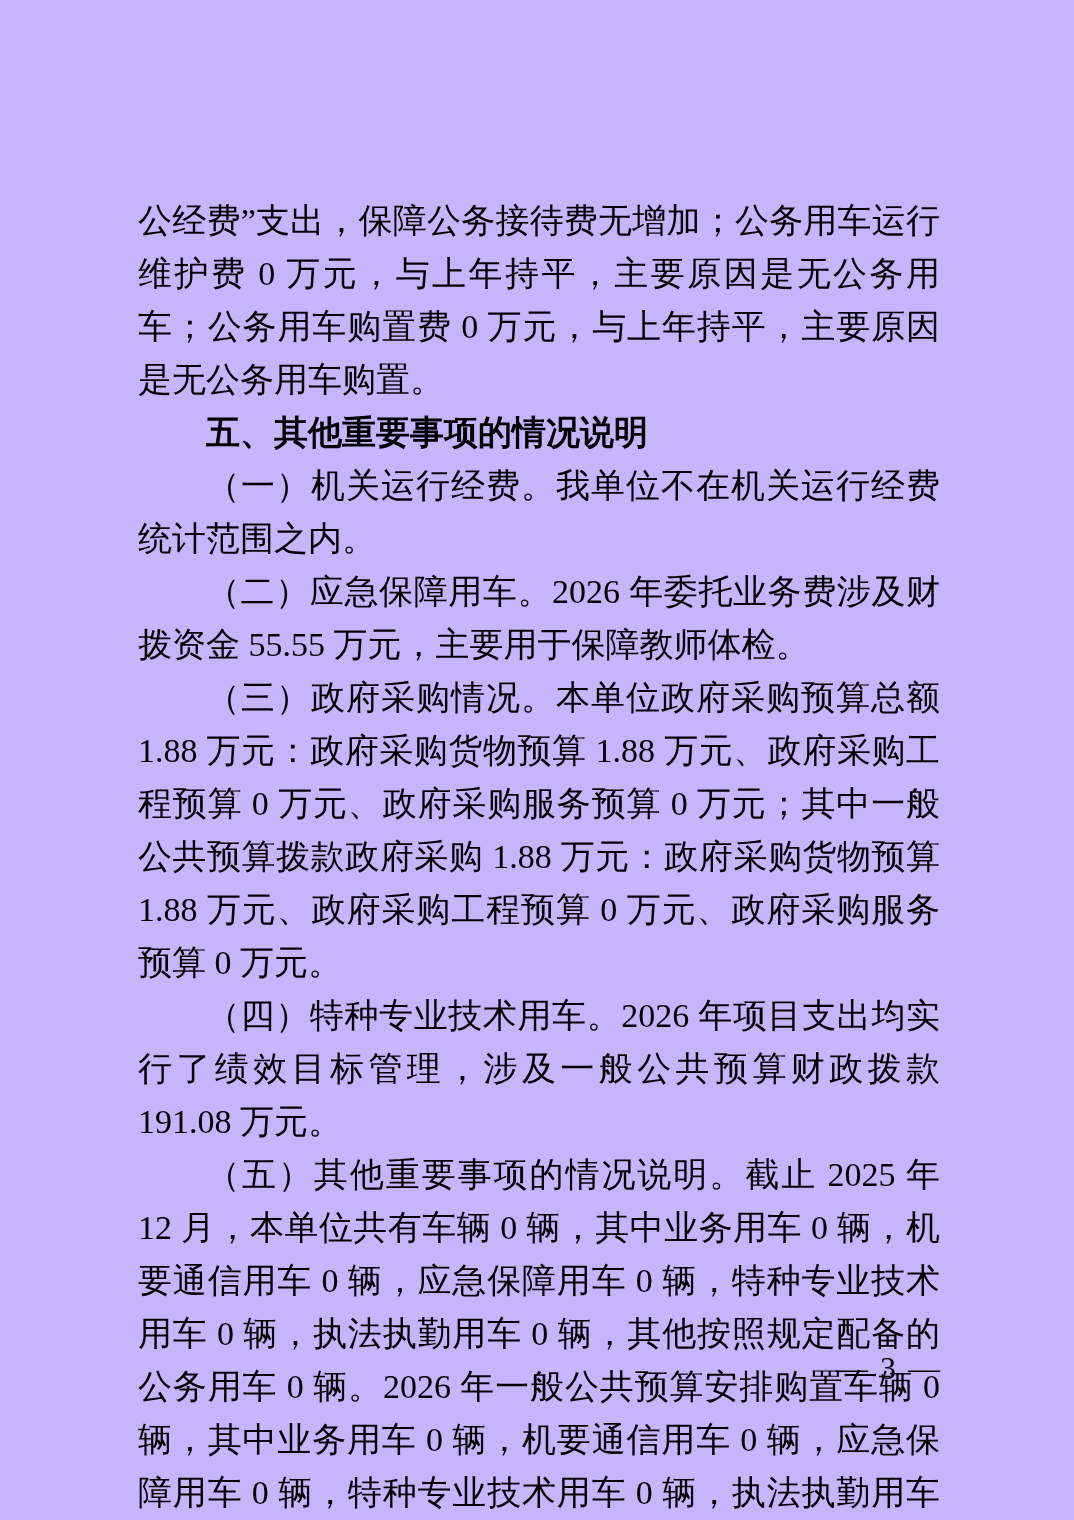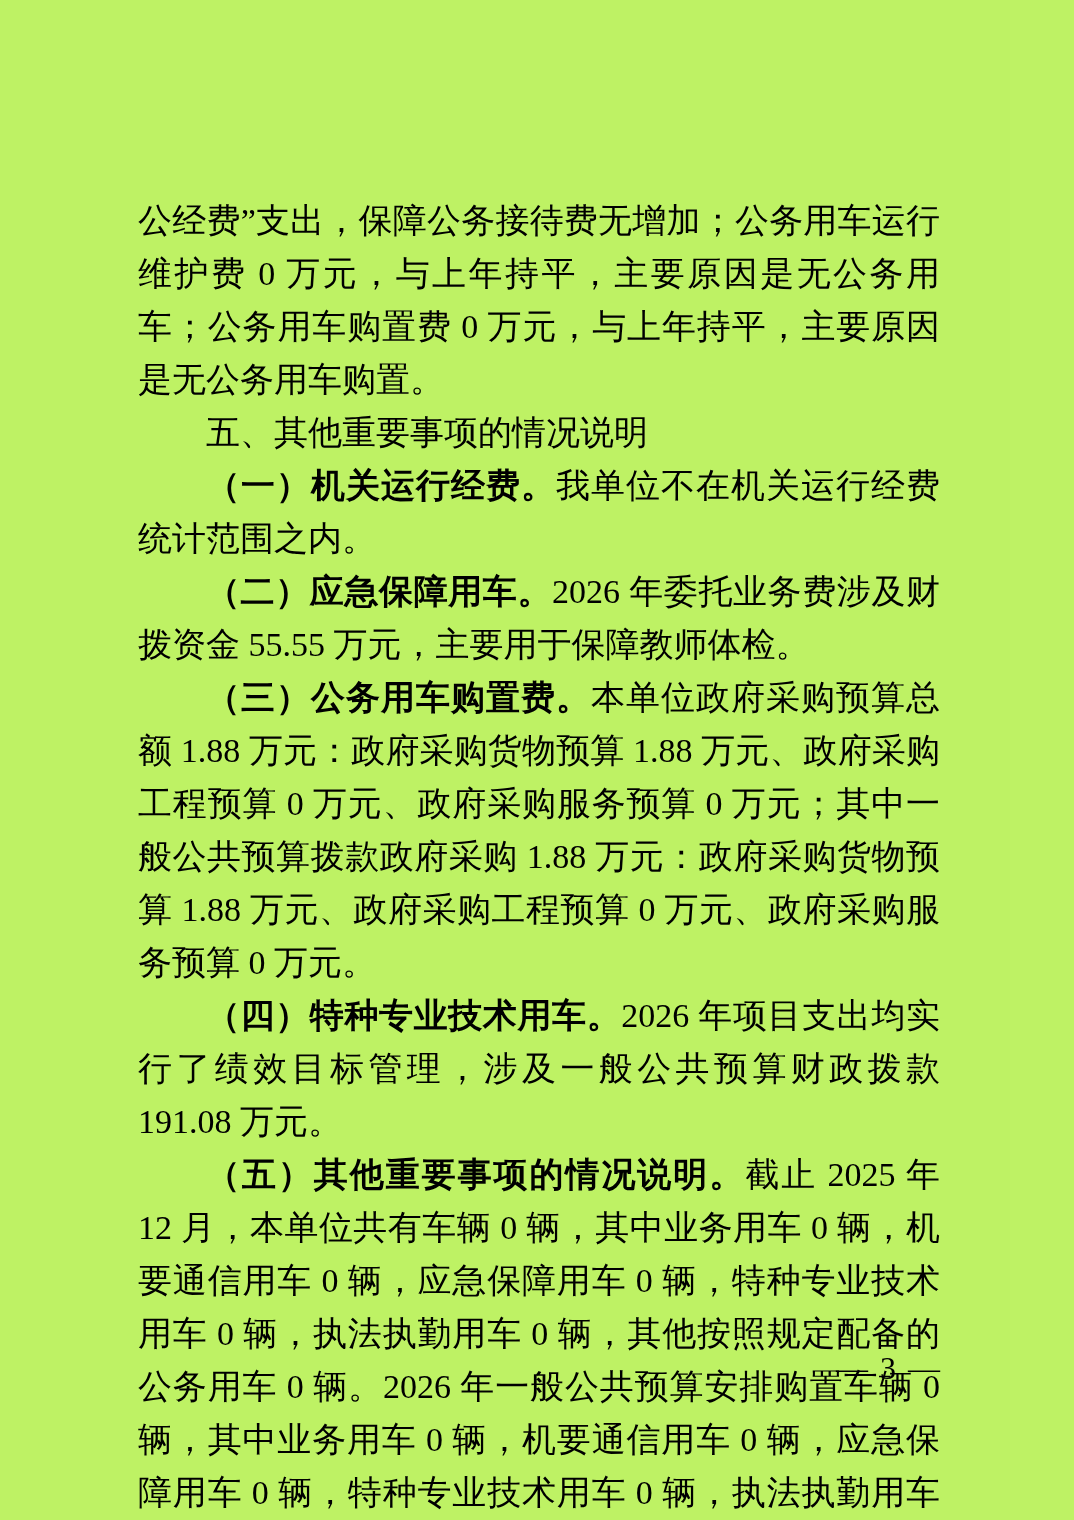--- a/index.html
+++ b/index.html
@@ -4,21 +4,21 @@
 <style>
   html, body {
     margin: 0;
     padding: 0;
     background: #ffffff;
   }
   .page {
     position: relative;
     width: 1074px;
     height: 1520px;
-    background: #bef264;
+    background: #c4b5fd;
     overflow: hidden;
   }
   .body-text {
     position: absolute;
     left: 138px;
     top: 194px;
     width: 802px;
     color: #000000;
     font-family: "Liberation Serif", "DejaVu Serif", serif;
     font-size: 34px;
@@ -32,26 +32,26 @@
     text-indent: 2em;
   }
   .para.no-indent {
     text-indent: 0;
   }
   .heading {
     margin: 0;
     padding: 0;
     text-indent: 2em;
     font-family: "Liberation Sans", "DejaVu Sans", sans-serif;
-    font-weight: 400;
+    font-weight: 700;
     font-size: 34px;
     line-height: 53px;
   }
   .lead {
-    font-weight: 700;
+    font-weight: 400;
   }
   .page-number {
     position: absolute;
     top: 1348px;
     right: 132px;
     color: #000000;
     font-family: "Liberation Serif", "DejaVu Serif", serif;
     font-size: 32px;
     line-height: 40px;
     letter-spacing: 2px;
@@ -71,21 +71,21 @@
 
     <p class="para">
       <span class="lead">（一）机关运行经费。</span><span>我单位不在机关运行经费统计范围之内。</span>
     </p>
 
     <p class="para">
       <span class="lead">（二）应急保障用车。</span><span>2026 年委托业务费涉及财拨资金 55.55 万元，主要用于保障教师体检。</span>
     </p>
 
     <p class="para">
-      <span class="lead">（三）公务用车购置费。</span><span>本单位政府采购预算总额 1.88 万元：政府采购货物预算 1.88 万元、政府采购工程预算 0 万元、政府采购服务预算 0 万元；其中一般公共预算拨款政府采购 1.88 万元：政府采购货物预算 1.88 万元、政府采购工程预算 0 万元、政府采购服务预算 0 万元。</span>
+      <span class="lead">（三）政府采购情况。</span><span>本单位政府采购预算总额 1.88 万元：政府采购货物预算 1.88 万元、政府采购工程预算 0 万元、政府采购服务预算 0 万元；其中一般公共预算拨款政府采购 1.88 万元：政府采购货物预算 1.88 万元、政府采购工程预算 0 万元、政府采购服务预算 0 万元。</span>
     </p>
 
     <p class="para">
       <span class="lead">（四）特种专业技术用车。</span><span>2026 年项目支出均实行了绩效目标管理，涉及一般公共预算财政拨款 191.08 万元。</span>
     </p>
 
     <p class="para">
       <span class="lead">（五）其他重要事项的情况说明。</span><span>截止 2025 年 12 月，本单位共有车辆 0 辆，其中业务用车 0 辆，机要通信用车 0 辆，应急保障用车 0 辆，特种专业技术用车 0 辆，执法执勤用车 0 辆，其他按照规定配备的公务用车 0 辆。2026 年一般公共预算安排购置车辆 0 辆，其中业务用车 0 辆，机要通信用车 0 辆，应急保障用车 0 辆，特种专业技术用车 0 辆，执法执勤用车 0 辆，其他按照</span>
     </p>
 

